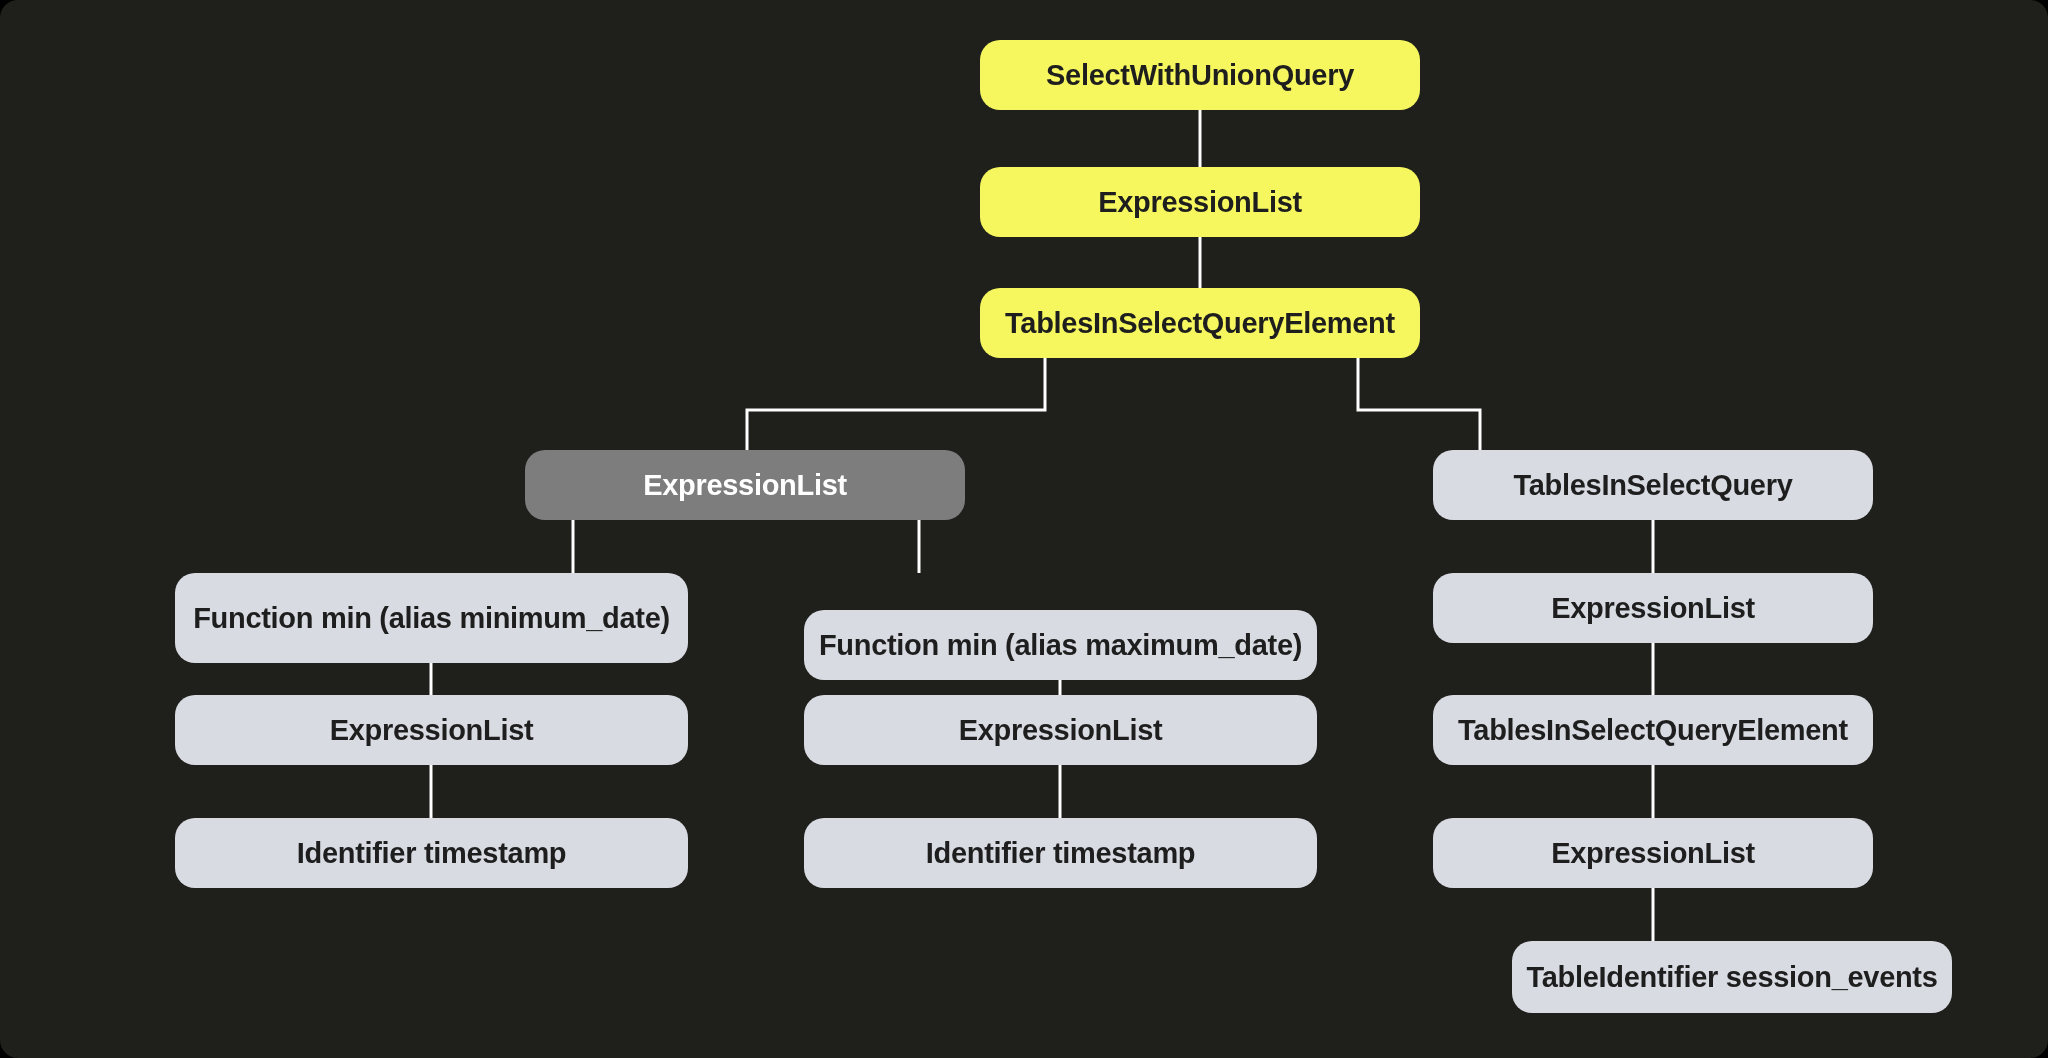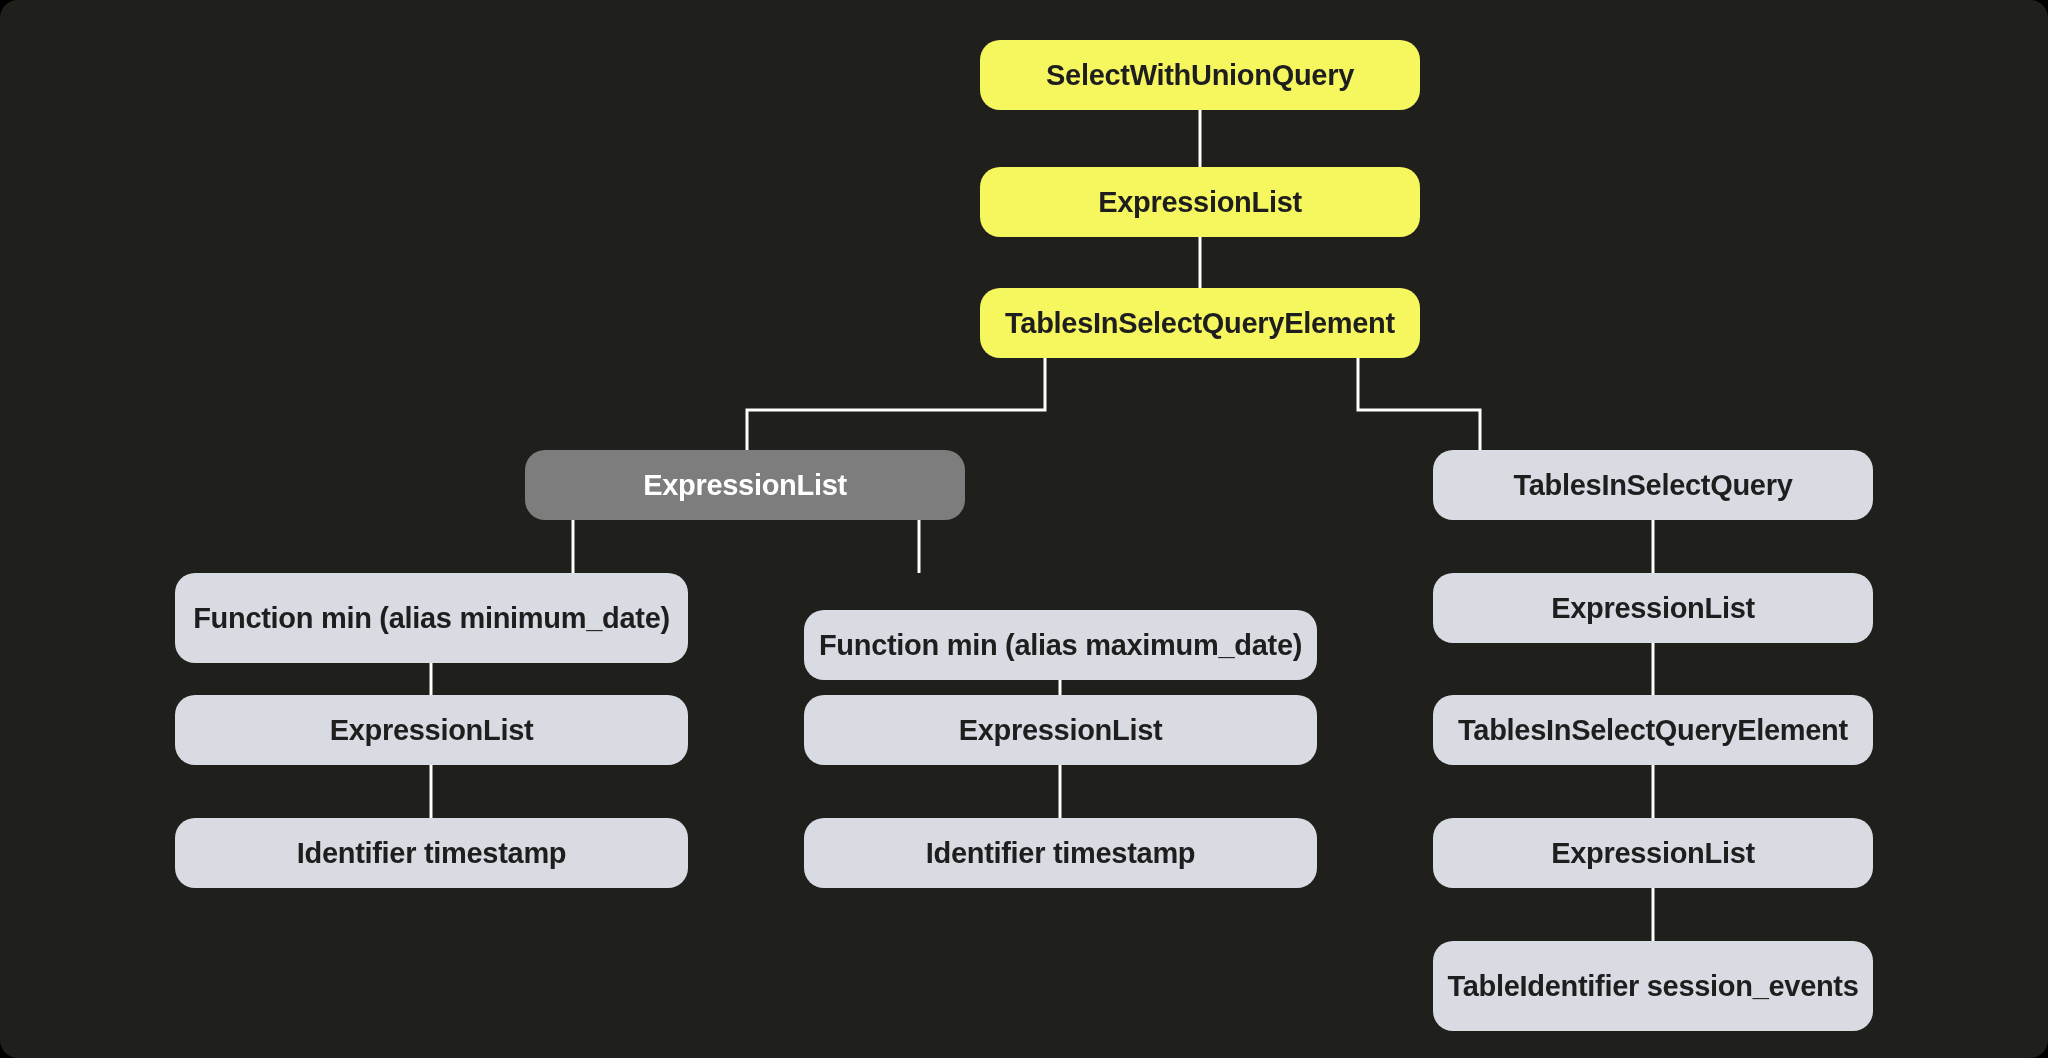--- a/index.html
+++ b/index.html
@@ -84,15 +84,15 @@
   <div class="node default" style="left:1433px; top:573px; width:440px; height:70px;">ExpressionList</div>
 
   <div class="node default" style="left:175px;  top:695px; width:513px; height:70px;">ExpressionList</div>
   <div class="node default" style="left:804px;  top:695px; width:513px; height:70px;">ExpressionList</div>
   <div class="node default" style="left:1433px; top:695px; width:440px; height:70px;">TablesInSelectQueryElement</div>
 
   <div class="node default" style="left:175px;  top:818px; width:513px; height:70px;">Identifier timestamp</div>
   <div class="node default" style="left:804px;  top:818px; width:513px; height:70px;">Identifier timestamp</div>
   <div class="node default" style="left:1433px; top:818px; width:440px; height:70px;">ExpressionList</div>
 
-  <div class="node default" style="left:1433px; top:941px; width:440px; height:90px;">TableIdentifier session_events</div>
+  <div class="node default" style="left:1512px; top:941px; width:440px; height:72px;">TableIdentifier session_events</div>
 
 </div>
 
 </body></html>

